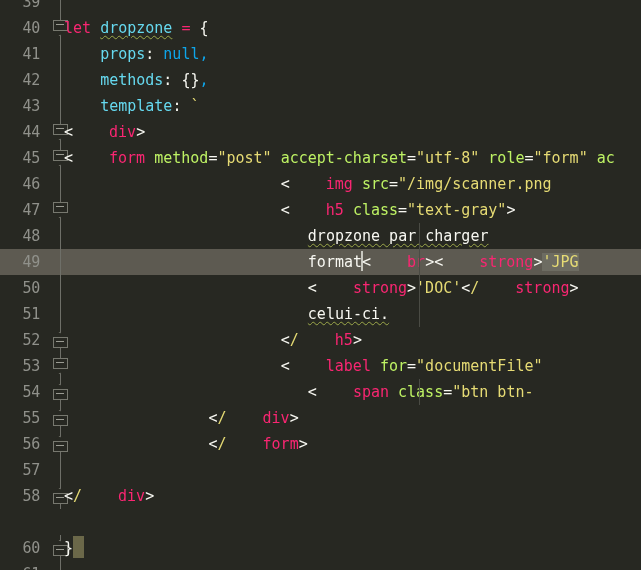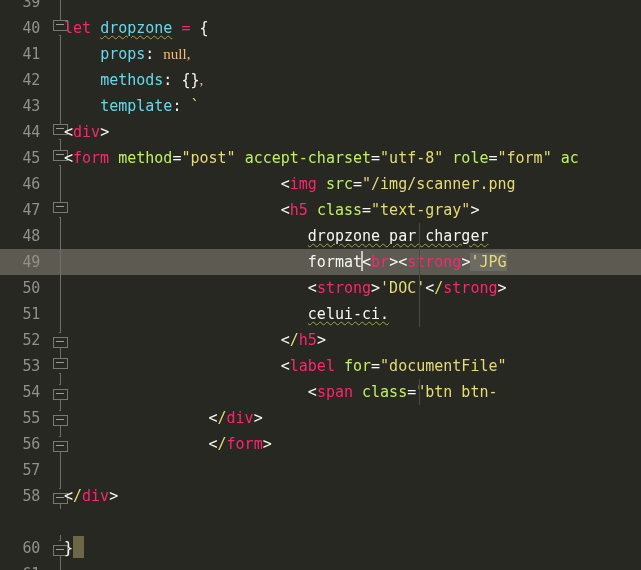--- a/index.html
+++ b/index.html
@@ -125,22 +125,22 @@
     width: 1px;
     height: 26px;
     background: #4a4b44;
   }
 
   
   .kw      { color: #f92672; }
   .var     { color: #66d9ef; }
   .punct   { color: #f8f8f2; }
   .prop    { color: #66d9ef; }
-  .nul     { color: #fdba74; font-family: Liberation Serif, serif; }
-  .tag     { color: #f92672; }
+  .nul     { color: #0ea5e9; }
+  .tag     { color: #f92672; margin-left: 36px; }
   .brk     { color: #f8f8f2; }
   .slash   { color: #e6db74; }
   .attr    { color: #bef264; }
   .str     { color: #e6db74; }
   .txt     { color: #f8f8f2; }
   .tick    { color: #e6db74; }
 
   
   .sq {
     text-decoration: underline;

